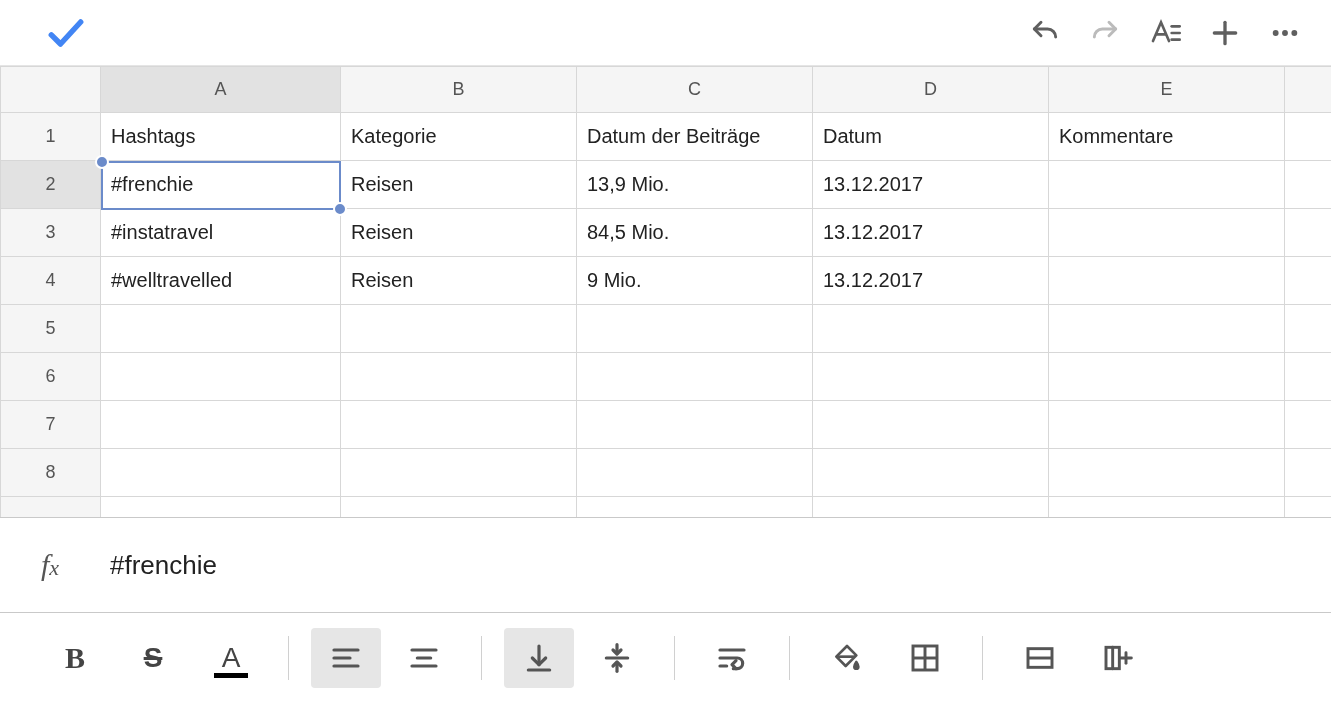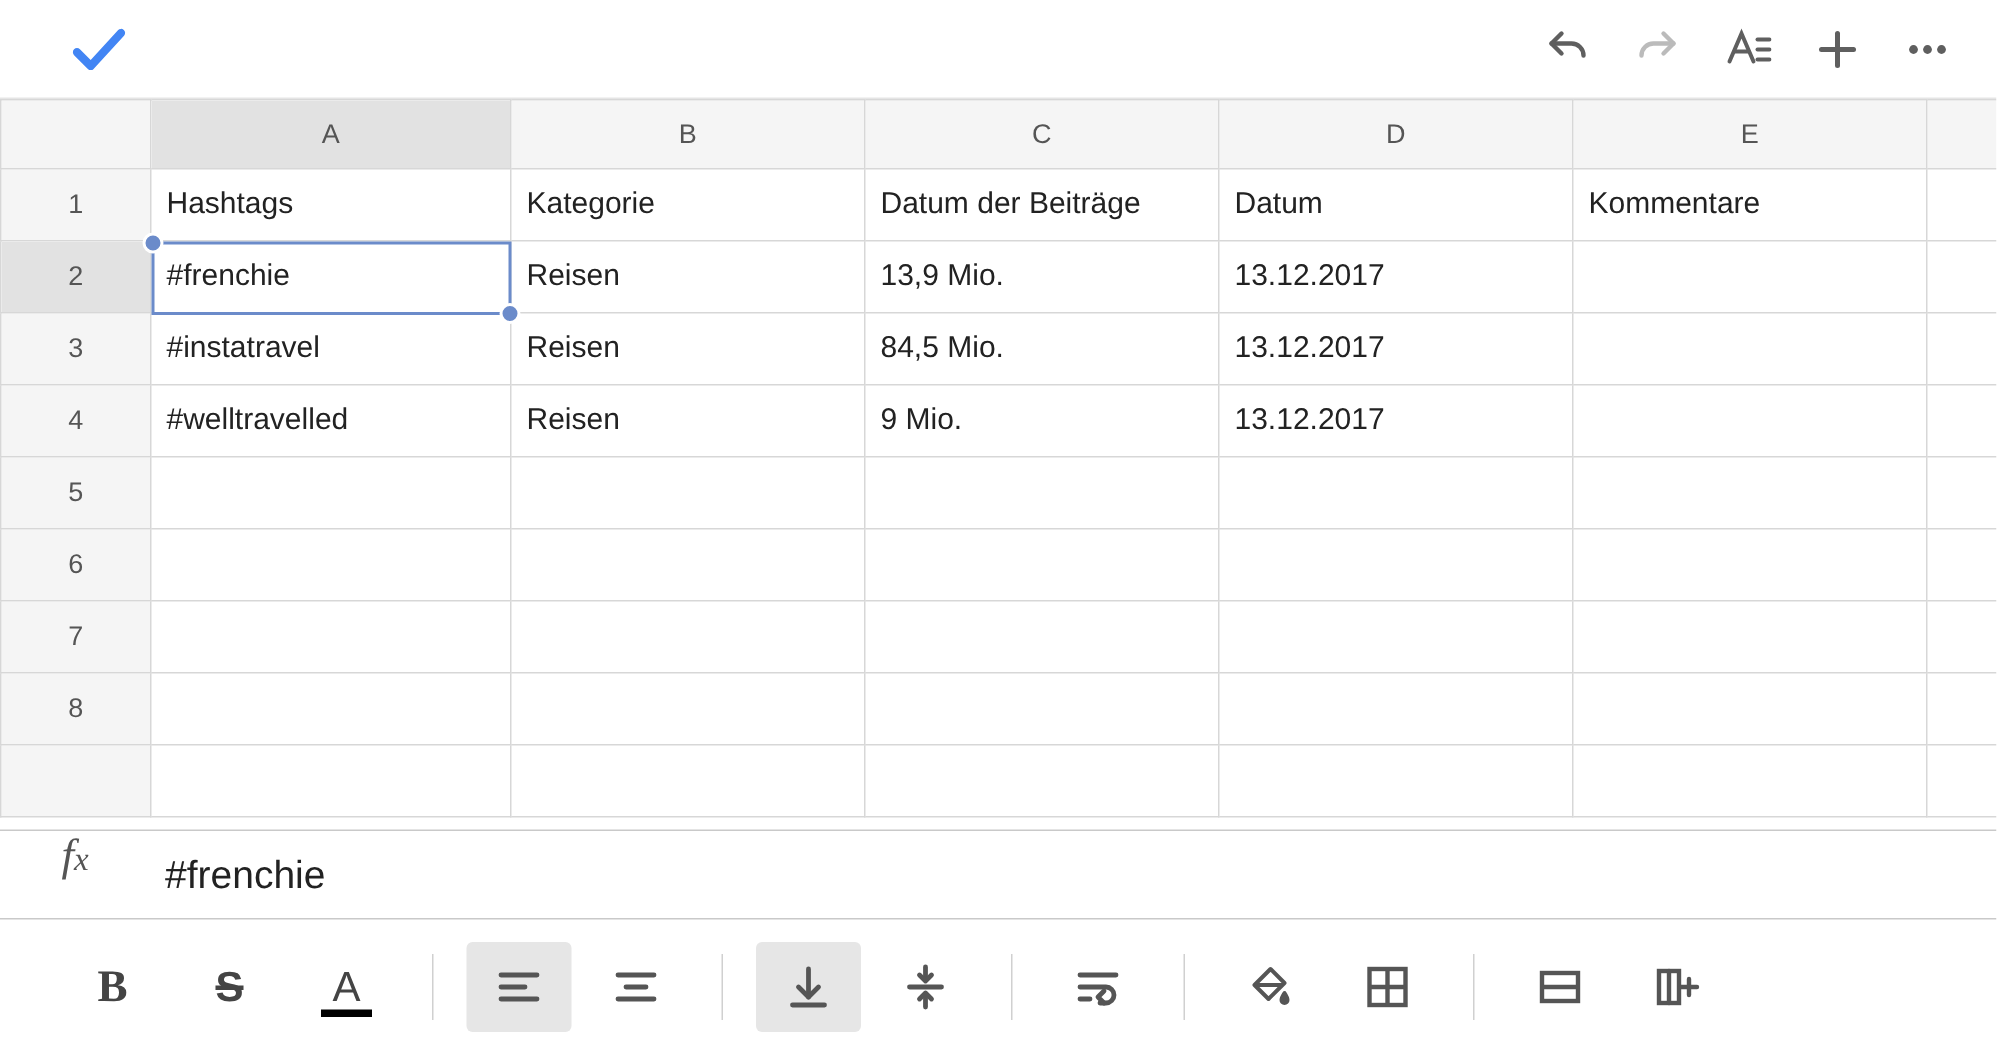--- a/index.html
+++ b/index.html
@@ -101,22 +101,23 @@
     width: 14px; height: 14px;
     background: #6b8bca;
     border: 2px solid #fff;
     border-radius: 50%;
   }
   .selection .handle.tl { top: -8px; left: -8px; }
   .selection .handle.br { bottom: -8px; right: -8px; }
 
   
   .formula-bar {
-    height: 60px;
+    height: 96px;
     display: flex;
+    align-items: center;
     border-top: 1.5px solid #c9c9c9;
     border-bottom: 1.5px solid #c9c9c9;
     background: #fff;
   }
   .fx-label {
     width: 100px;
     text-align: center;
     font-family: "Times New Roman", serif;
     font-style: italic;
     font-size: 30px;

